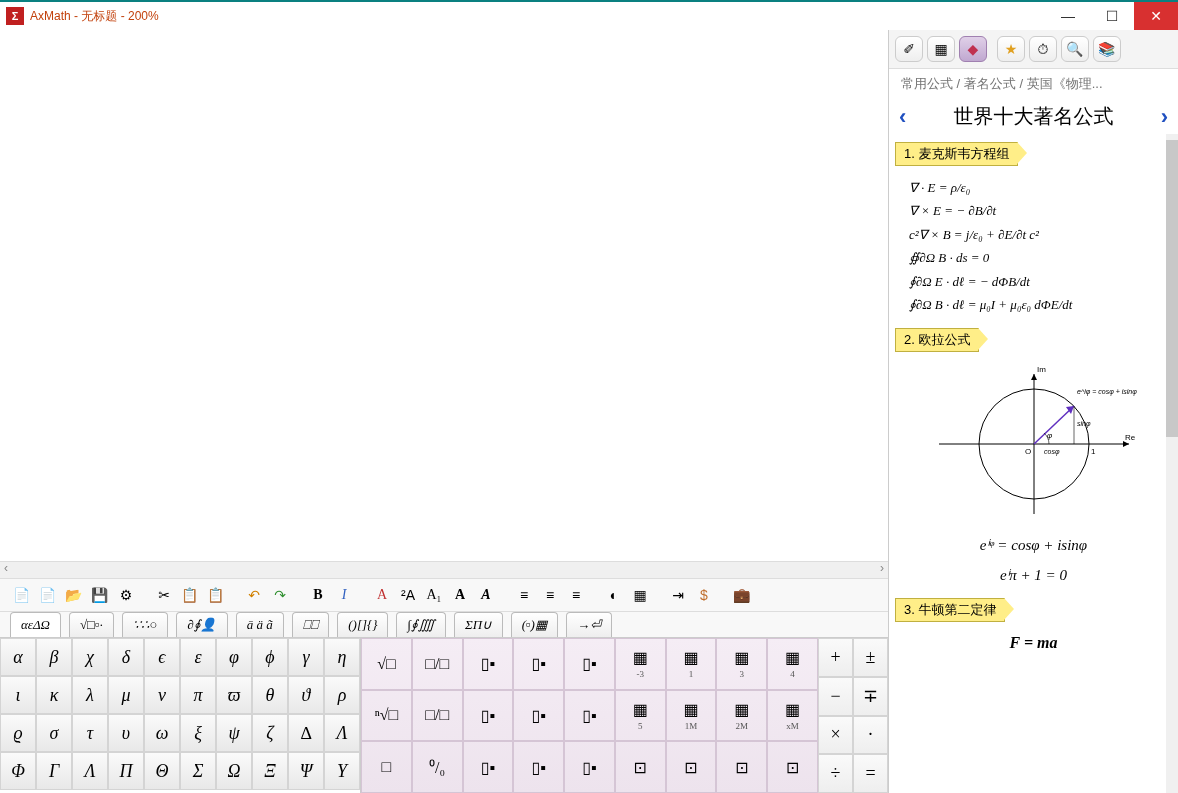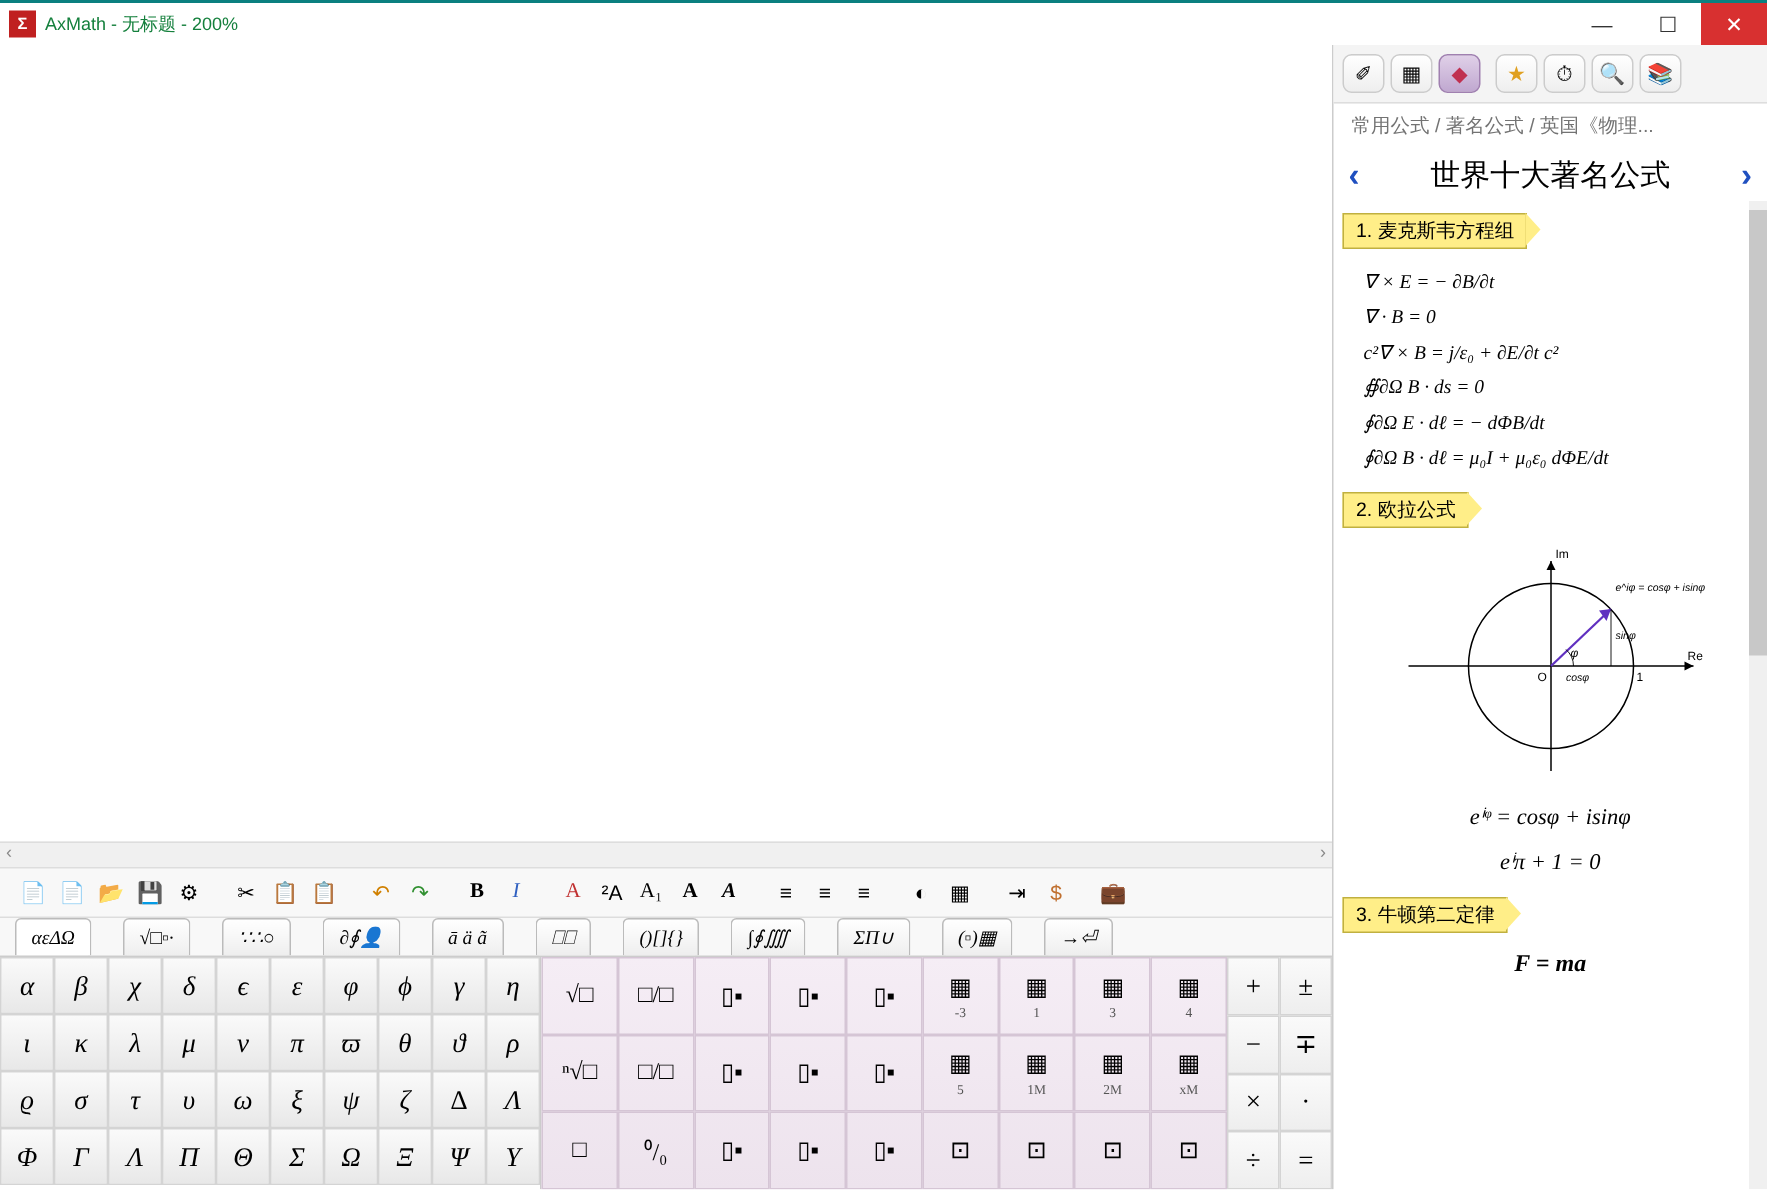--- a/index.html
+++ b/index.html
@@ -21,21 +21,21 @@
   align-items: center;
   padding: 0 0 0 6px;
 }
 .titlebar .app-icon {
   width: 18px; height: 18px;
   background: #c02020;
   display: flex; align-items: center; justify-content: center;
   color: #fff; font-weight: bold; font-size: 11px;
   margin-right: 6px;
 }
-.titlebar .title { color: #15803d; font-size: 12px; }
+.titlebar .title { color: #c2410c; font-size: 12px; }
 .titlebar .wc { margin-left: auto; display: flex; }
 .titlebar .wc > div {
   width: 44px; height: 28px;
   display: flex; align-items: center; justify-content: center;
   font-size: 14px; color: #333;
 }
 .titlebar .wc .close { background: #d83030; color: #fff; }
 .main { flex: 1; display: flex; overflow: hidden; }
 .editor { flex: 1; display: flex; flex-direction: column; }
 .canvas { flex: 1; background: #fff; position: relative; overflow: auto; }
@@ -54,21 +54,21 @@
   border: 1px solid transparent;
   border-radius: 3px;
   display: flex; align-items: center; justify-content: center;
   font-size: 14px; cursor: pointer;
 }
 .tabs-row {
   display: flex;
   padding: 0 10px;
   background: #f8f8f8;
   border-top: 1px solid #ddd;
-  gap: 21px;
+  gap: 8px;
 }
 .tab {
   padding: 4px 10px;
   border: 1px solid #bbb;
   border-bottom: none;
   border-radius: 4px 4px 0 0;
   background: linear-gradient(#fff, #eee);
   font-style: italic;
   font-family: "Times New Roman", serif;
   font-size: 13px;
@@ -434,22 +434,22 @@
     </div>
     <div class="breadcrumb">常用公式 / 著名公式 / 英国《物理...</div>
     <div class="page-nav">
       <span class="arrow">‹</span>
       <span class="ptitle">世界十大著名公式</span>
       <span class="arrow">›</span>
     </div>
     <div class="side-content">
       <div class="section-title">1. 麦克斯韦方程组</div>
       <div class="formula-block" id="maxwell-block">
+          <div class="maxwell-line">∇ · E = ρ/ε₀</div>
           <div class="maxwell-line">∇ × E = − ∂B/∂t</div>
-          <div class="maxwell-line">∇ · B = 0</div>
           <div class="maxwell-line">c²∇ × B = j/ε₀ + ∂E/∂t c²</div>
           <div class="maxwell-line">∯∂Ω B · ds = 0</div>
           <div class="maxwell-line">∮∂Ω E · dℓ = − dΦB/dt</div>
           <div class="maxwell-line">∮∂Ω B · dℓ = μ₀I + μ₀ε₀ dΦE/dt</div>
         </div>
 
       <div class="section-title">2. 欧拉公式</div>
       <svg class="euler-diagram" viewBox="0 0 210 160">
         <line x1="10" y1="80" x2="200" y2="80" stroke="#000" stroke-width="1"></line>
         <line x1="105" y1="10" x2="105" y2="150" stroke="#000" stroke-width="1"></line>

